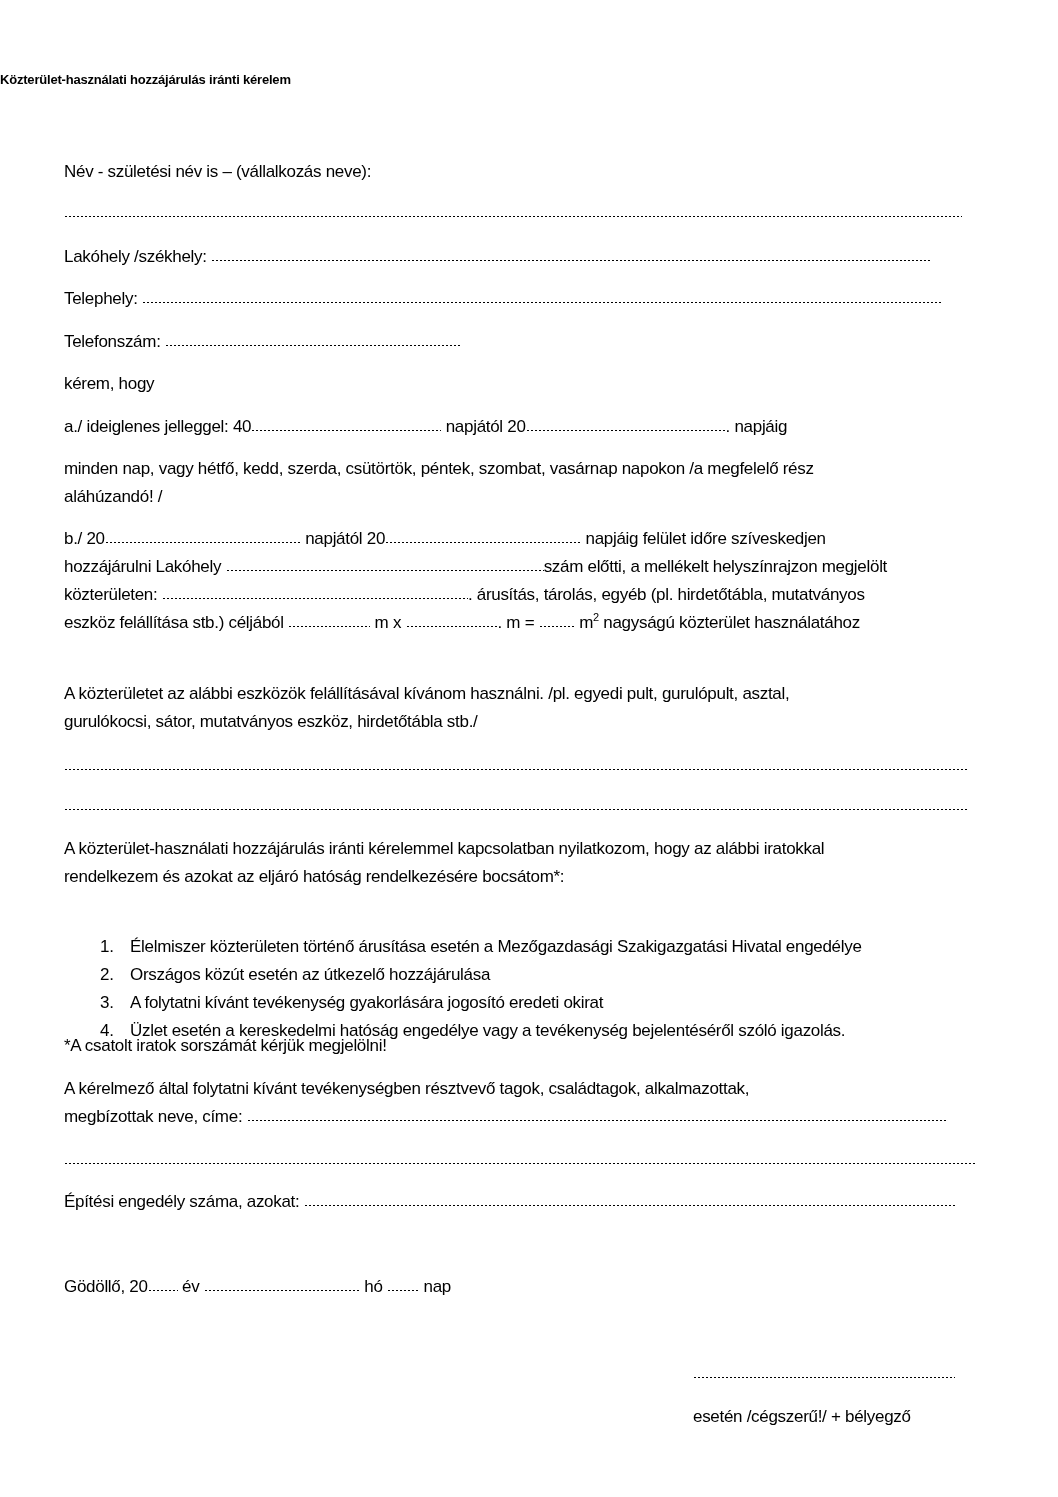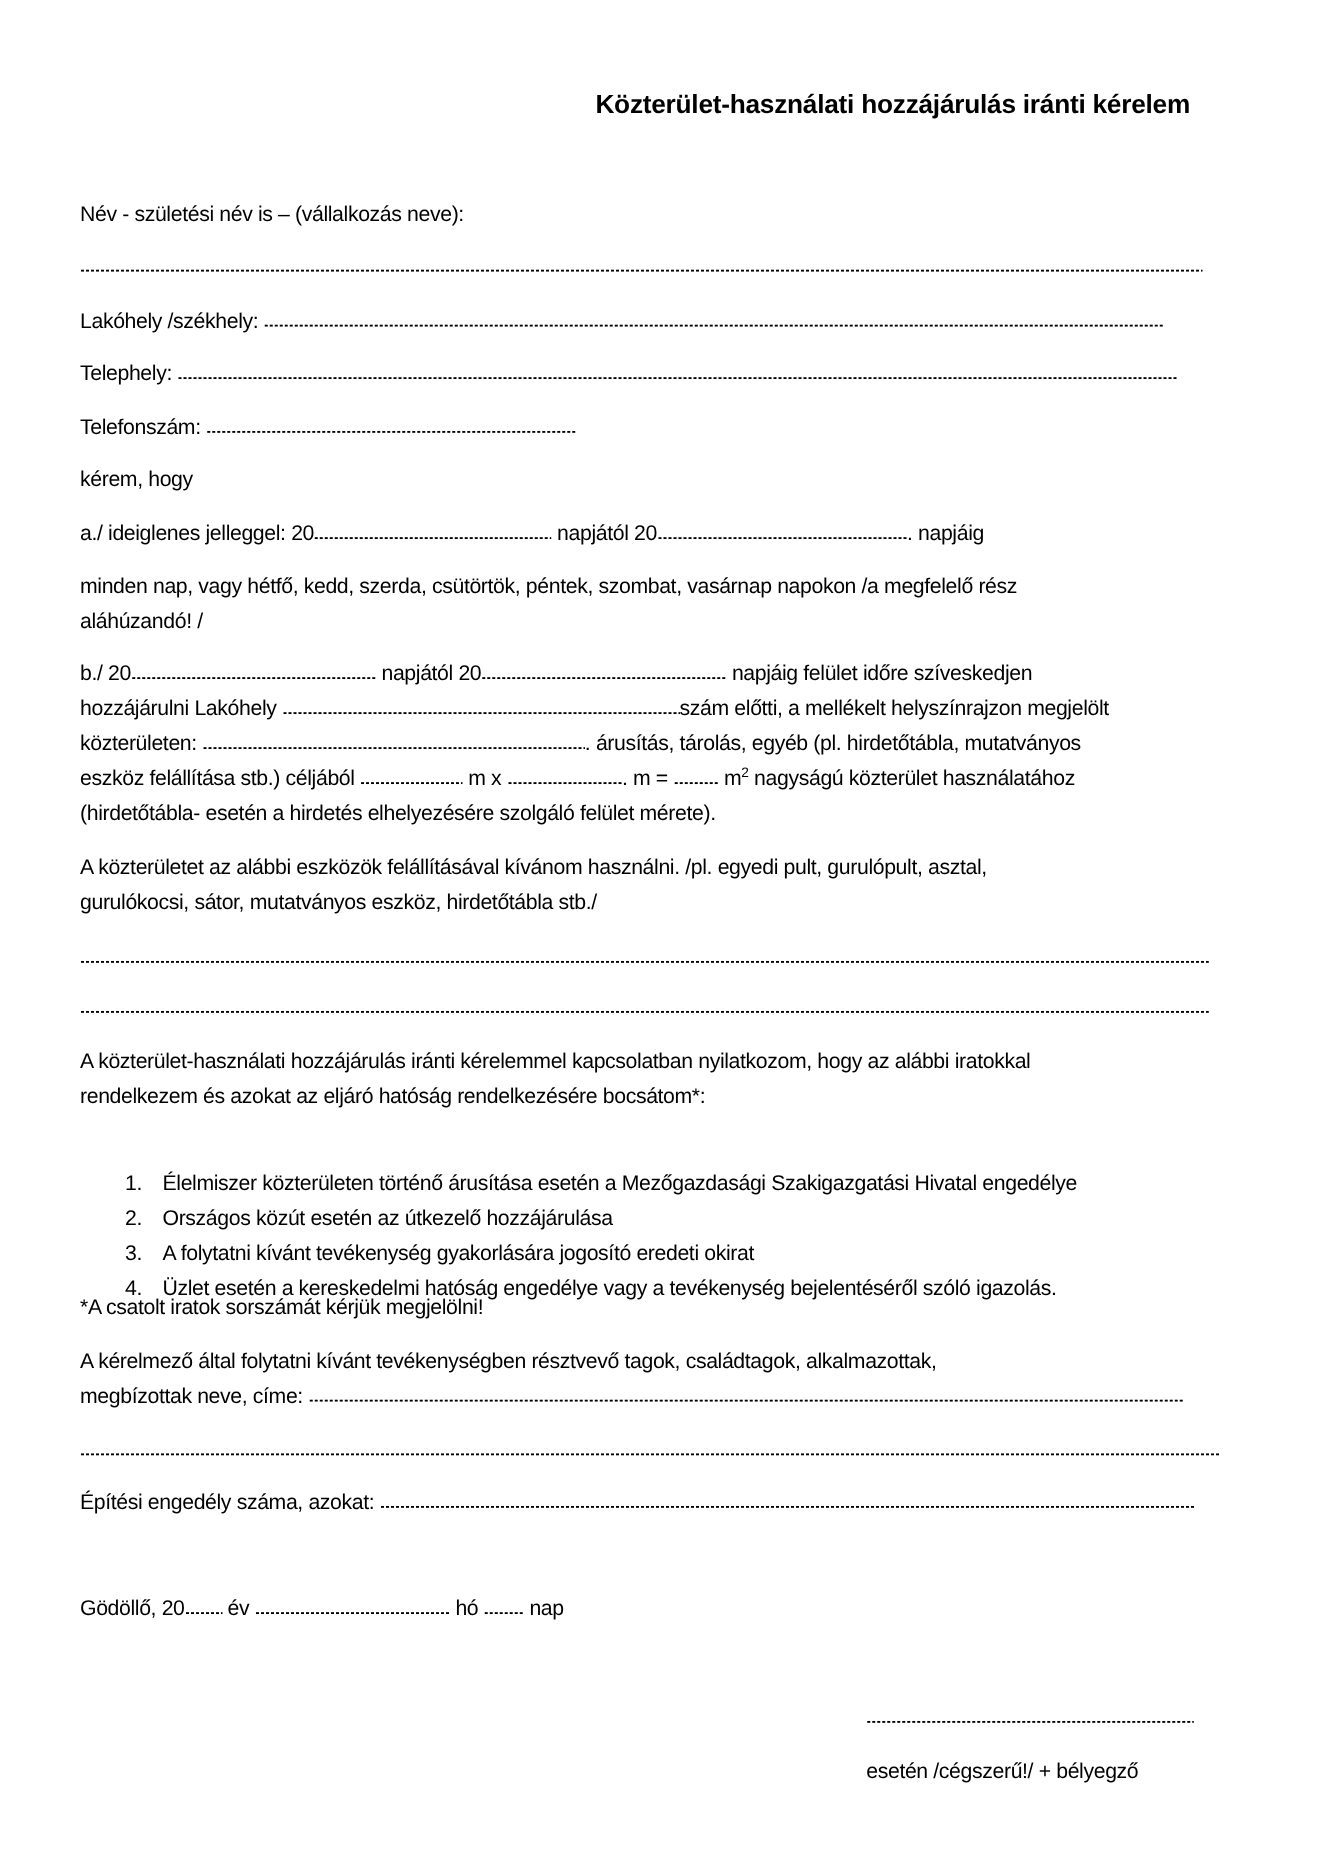--- a/index.html
+++ b/index.html
@@ -1,20 +1,20 @@
 <!DOCTYPE html>
 <html><head>
 <meta charset="utf-8">
 <style>
   html, body { margin: 0; padding: 0; background: #ffffff; }
   body { width: 1058px; height: 1497px; position: relative; overflow: hidden;
          font-family: "Liberation Sans", sans-serif; color: #000; }
   .page { position: absolute; left: 0; top: 0; width: 1058px; height: 1497px; }
-  .title { position: absolute; left: 0; width: 952px; top: 72px; text-align: right;
-           font-weight: bold; font-size: 21px; letter-spacing: -0.2px; }
+  .title { position: absolute; left: 0; width: 952px; top: 72px; text-align: left;
+           font-weight: bold; font-size: 13px; letter-spacing: -0.2px; }
   .line { position: absolute; left: 64px; font-size: 17px; white-space: nowrap; line-height: 28px; letter-spacing: -0.3px; }
   .dots { display: inline-block; vertical-align: baseline; height: 4px;
           background-image: radial-gradient(circle, #000 0.9px, transparent 1.1px);
           background-size: 4px 3px; background-repeat: repeat-x; background-position: 0 1px; }
   .full { position: absolute; left: 64px; height: 4px;
           background-image: radial-gradient(circle, #000 0.9px, transparent 1.1px);
           background-size: 4px 3px; background-repeat: repeat-x; }
   .list { position: absolute; left: 100px; font-size: 17px; line-height: 28px; letter-spacing: -0.3px; margin-top: 28px; }
   .list .num { display: inline-block; width: 30px; }
   .sup { font-size: 11px; vertical-align: super; line-height: 0; }
@@ -40,21 +40,21 @@
   </div>
 
   <div class="line" style="top:328px">
     <span>Telefonszám:</span>
     <span class="dots" style="width:296px"></span>
   </div>
 
   <div class="line" style="top:370px">kérem, hogy</div>
 
   <div class="line" style="top:413px">
-    <span>a./ ideiglenes jelleggel: 20</span><span class="dots" style="width:190px"></span>
+    <span>a./ ideiglenes jelleggel: 40</span><span class="dots" style="width:190px"></span>
     <span>napjától 20</span><span class="dots" style="width:200px"></span><span>. napjáig</span>
   </div>
 
   <div class="line" style="top:455px">minden nap, vagy hétfő, kedd, szerda, csütörtök, péntek, szombat, vasárnap napokon /a megfelelő rész</div>
   <div class="line" style="top:483px">aláhúzandó! /</div>
 
   <div class="line" style="top:525px">
     <span>b./ 20</span><span class="dots" style="width:196px"></span>
     <span>napjától 20</span><span class="dots" style="width:196px"></span>
     <span>napjáig felület időre szíveskedjen</span>
@@ -73,21 +73,20 @@
   <div class="line" style="top:609px">
     <span>eszköz felállítása stb.) céljából</span>
     <span class="dots" style="width:82px"></span>
     <span>m x</span>
     <span class="dots" style="width:92px"></span><span>. m =</span>
     <span class="dots" style="width:36px"></span>
     <span>m</span><span class="sup">2</span>
     <span>nagyságú közterület használatához</span>
   </div>
 
-  <div class="line" style="top:637px">(hirdetőtábla- esetén a hirdetés elhelyezésére szolgáló felület mérete).</div>
 
   <div class="line" style="top:680px">A közterületet az alábbi eszközök felállításával kívánom használni. /pl. egyedi pult, gurulópult, asztal,</div>
   <div class="line" style="top:708px">gurulókocsi, sátor, mutatványos eszköz, hirdetőtábla stb./</div>
   <div class="full" style="top:768px; width:903px"></div>
   <div class="full" style="top:808px; width:903px"></div>
 
   <div class="line" style="top:835px">A közterület-használati hozzájárulás iránti kérelemmel kapcsolatban nyilatkozom, hogy az alábbi iratokkal</div>
   <div class="line" style="top:863px">rendelkezem és azokat az eljáró hatóság rendelkezésére bocsátom*:</div>
 
   <div class="list" style="top:905px">

